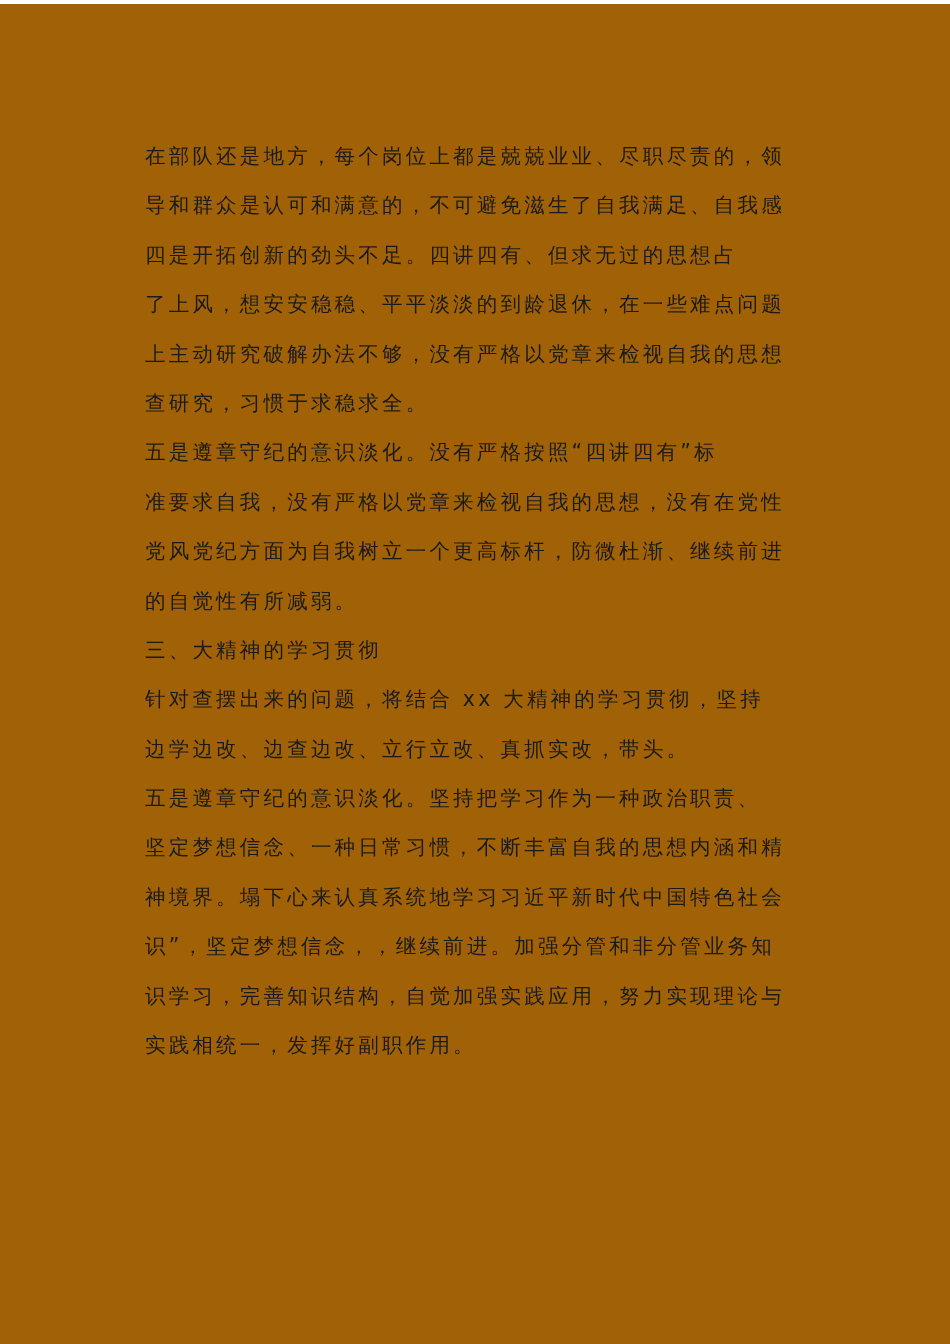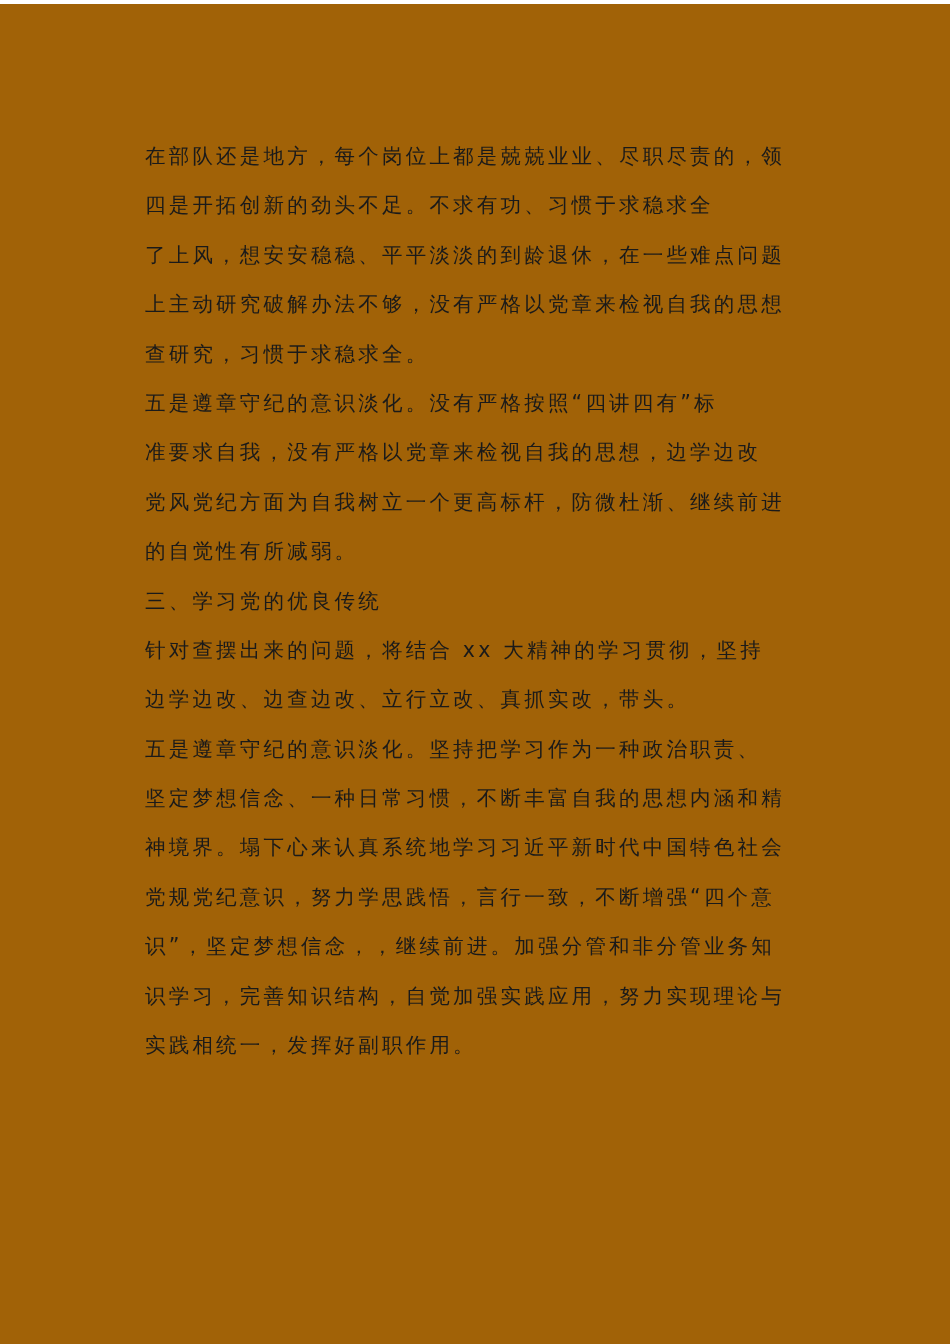--- a/index.html
+++ b/index.html
@@ -15,32 +15,32 @@
     .line {
       height: 49.4px; line-height: 36px; white-space: nowrap;
     }
   </style>
 </head>
 <body>
 
 <div class="page">
   <div class="content">
     <div class="line">在部队还是地方，每个岗位上都是兢兢业业、尽职尽责的，领</div>
-    <div class="line">四是开拓创新的劲头不足。不求有功、习惯于求稳求全</div>
+    <div class="line">导和群众是认可和满意的，不可避免滋生了自我满足、自我感</div>
+    <div class="line">四是开拓创新的劲头不足。四讲四有、但求无过的思想占</div>
     <div class="line">了上风，想安安稳稳、平平淡淡的到龄退休，在一些难点问题</div>
     <div class="line">上主动研究破解办法不够，没有严格以党章来检视自我的思想</div>
     <div class="line">查研究，习惯于求稳求全。</div>
     <div class="line">五是遵章守纪的意识淡化。没有严格按照“四讲四有”标</div>
-    <div class="line">准要求自我，没有严格以党章来检视自我的思想，边学边改</div>
+    <div class="line">准要求自我，没有严格以党章来检视自我的思想，没有在党性</div>
     <div class="line">党风党纪方面为自我树立一个更高标杆，防微杜渐、继续前进</div>
     <div class="line">的自觉性有所减弱。</div>
-    <div class="line">三、学习党的优良传统</div>
+    <div class="line">三、大精神的学习贯彻</div>
     <div class="line">针对查摆出来的问题，将结合 xx 大精神的学习贯彻，坚持</div>
     <div class="line">边学边改、边查边改、立行立改、真抓实改，带头。</div>
     <div class="line">五是遵章守纪的意识淡化。坚持把学习作为一种政治职责、</div>
     <div class="line">坚定梦想信念、一种日常习惯，不断丰富自我的思想内涵和精</div>
     <div class="line">神境界。塌下心来认真系统地学习习近平新时代中国特色社会</div>
-    <div class="line">党规党纪意识，努力学思践悟，言行一致，不断增强“四个意</div>
     <div class="line">识”，坚定梦想信念，，继续前进。加强分管和非分管业务知</div>
     <div class="line">识学习，完善知识结构，自觉加强实践应用，努力实现理论与</div>
     <div class="line">实践相统一，发挥好副职作用。</div>
   </div>
 </div>
 
 </body></html>

